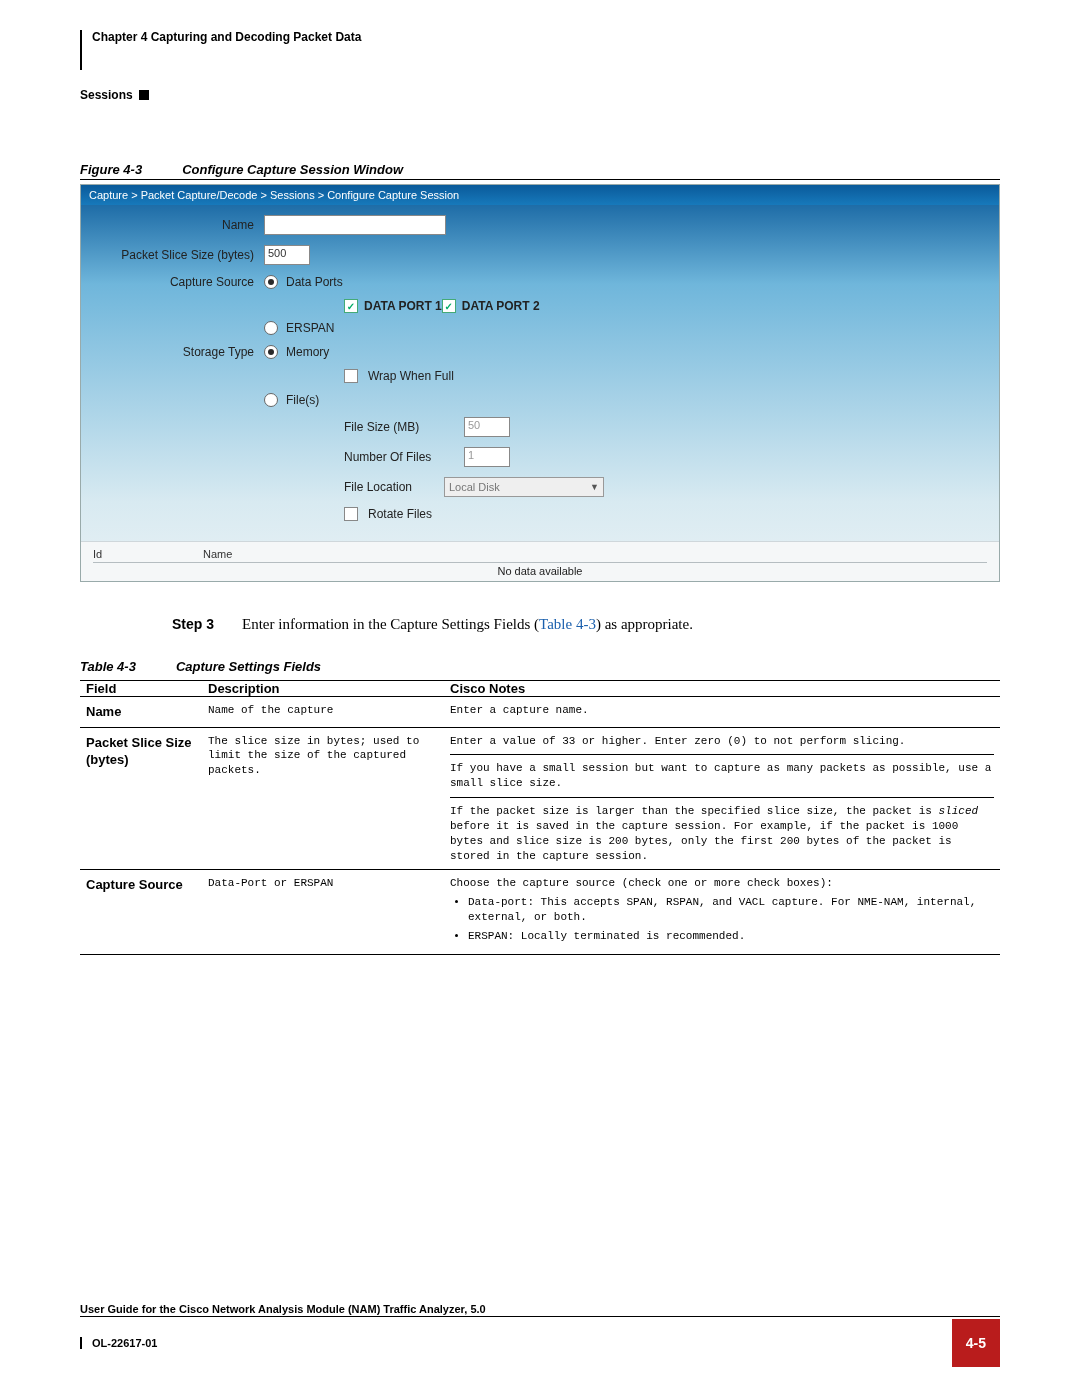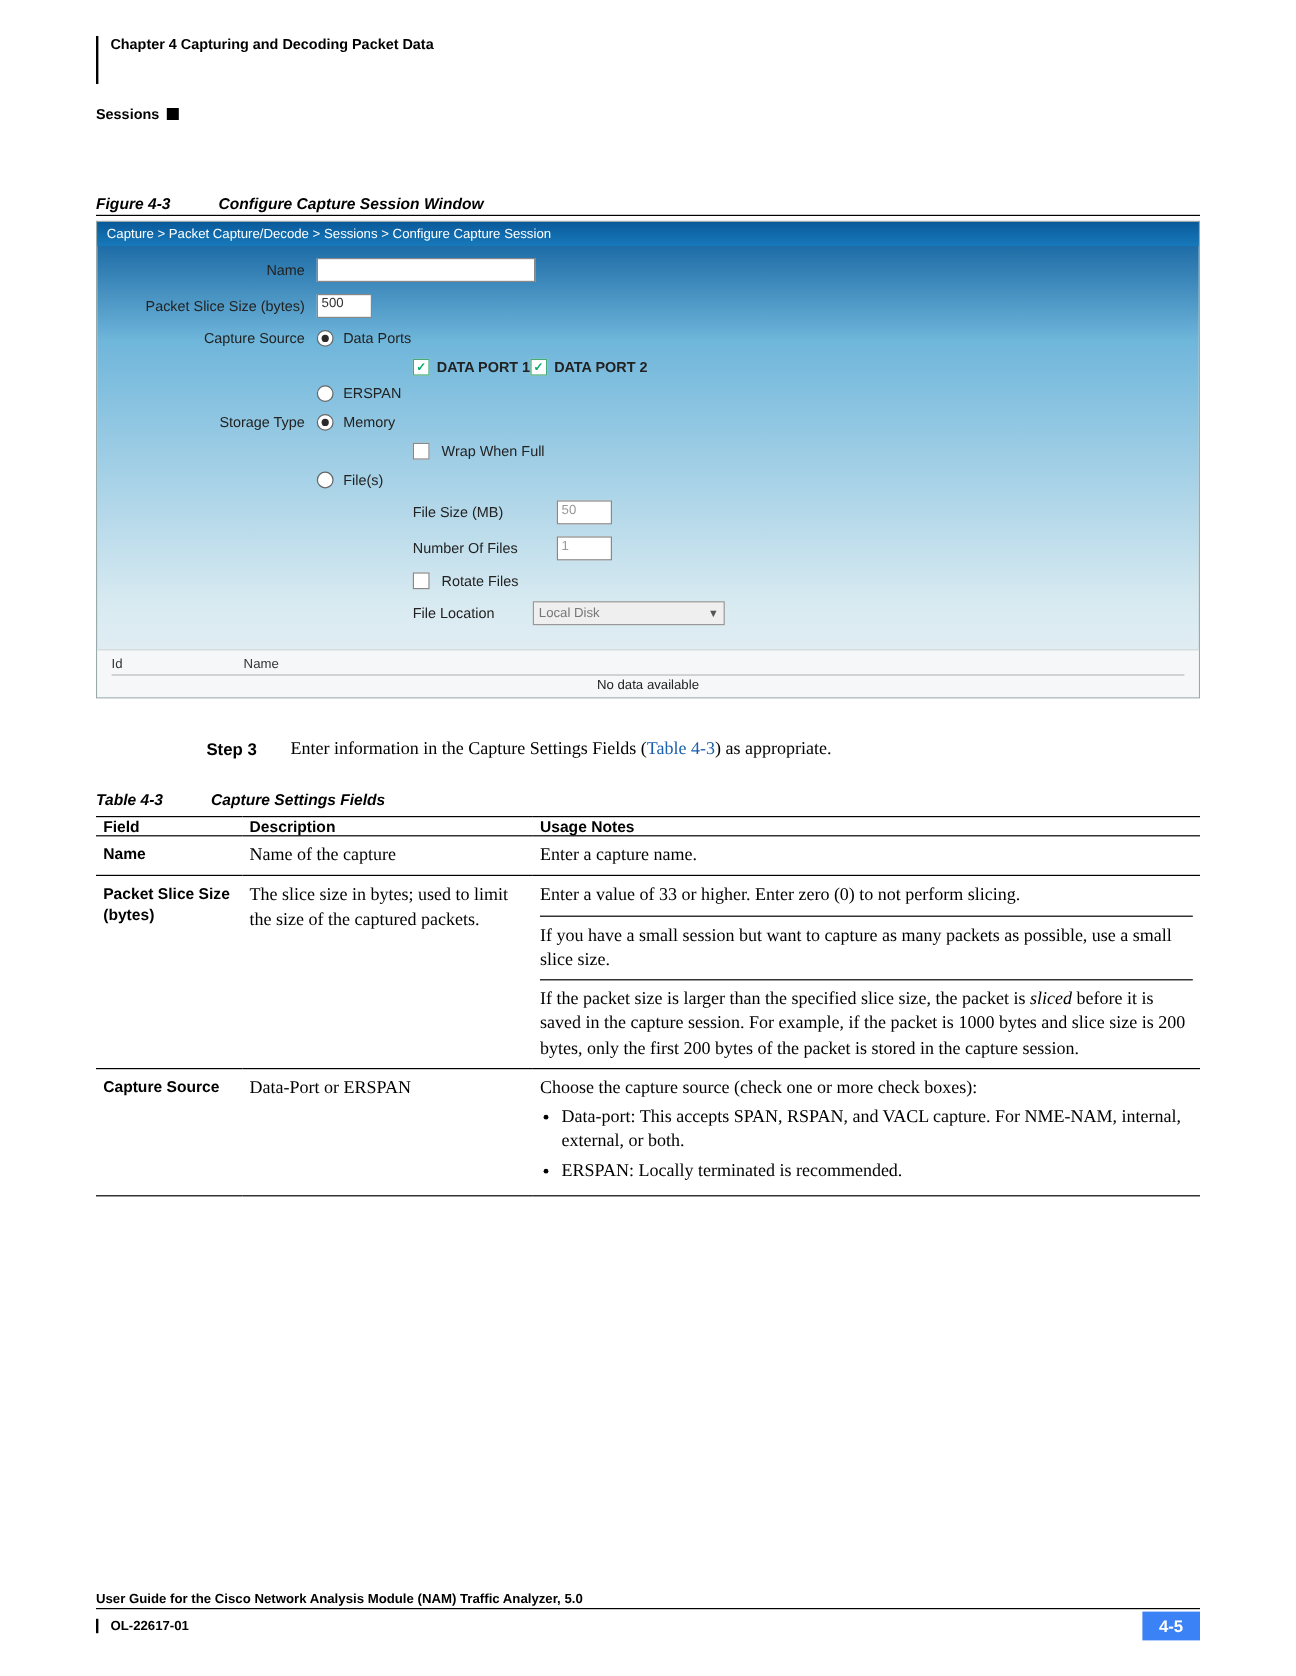--- a/index.html
+++ b/index.html
@@ -179,22 +179,22 @@
     font-weight: bold;
     font-size: 13px;
     border-top: 1px solid #000;
     border-bottom: 1px solid #000;
     padding: 0 6px;
   }
   table.settings td {
     vertical-align: top;
     border-bottom: 1px solid #000;
     padding: 6px 6px;
-    font-family: Liberation Serif, serif;
-    font-size: 15px;
+    font-family: Liberation Mono, monospace;
+    font-size: 11px;
     line-height: 1.35;
   }
   table.settings td.fld {
     font-family: Arial, sans-serif;
     font-weight: bold;
     font-size: 13px;
     width: 110px;
   }
   table.settings td.desc { width: 230px; }
   table.settings ul { margin: 4px 0 0 18px; padding: 0; }
@@ -225,25 +225,25 @@
     justify-content: space-between;
     align-items: center;
   }
   .footer-code {
     font-size: 11px;
     font-weight: bold;
     border-left: 2px solid #000;
     padding-left: 10px;
   }
   .page-num {
-    background: #3b82f6;
+    background: #b91c1c;
     color: #fff;
     font-weight: bold;
     font-size: 14px;
-    padding: 4px 14px;
+    padding: 16px 14px;
   }
 </style>
 </head>
 <body>
 
 <div class="page">
 
   <div class="hdr hdr-row">
     <div>Chapter 4    Capturing and Decoding Packet Data</div>
   </div>
@@ -317,30 +317,30 @@
       </div>
       <div class="sub-field">
         <div class="slabel">File Size (MB)</div>
         <div class="txt-sm c999">50</div>
       </div>
       <div class="sub-field">
         <div class="slabel">Number Of Files</div>
         <div class="txt-sm c999">1</div>
       </div>
       <div class="sub-field">
-        <span class="chk plain"></span>
-        <span>Rotate Files</span>
-      </div>
-      <div class="sub-field">
         <div class="slabel" style="width:90px">File Location</div>
         <div class="select">
           <span>Local Disk</span>
           <span class="arrow">▼</span>
         </div>
       </div>
+      <div class="sub-field">
+        <span class="chk plain"></span>
+        <span>Rotate Files</span>
+      </div>
     </div>
     <div class="filters">
       <div class="filters-head">
         <div class="c1">Id</div>
         <div class="c2">Name</div>
       </div>
       <div class="filters-msg">No data available</div>
     </div>
   </div>
 
@@ -353,21 +353,21 @@
 
   <div class="table-label">
     <span class="tnum">Table 4-3</span><span>Capture Settings Fields</span>
   </div>
 
   <table class="settings">
     <thead>
       <tr>
         <th>Field</th>
         <th>Description</th>
-        <th>Usage Notes</th>
+        <th>Cisco Notes</th>
       </tr>
     </thead>
     <tbody>
       <tr>
         <td class="fld">Name</td>
         <td class="desc">Name of the capture</td>
         <td>Enter a capture name.</td>
       </tr>
       <tr>
         <td class="fld">Packet Slice Size (bytes)</td>

